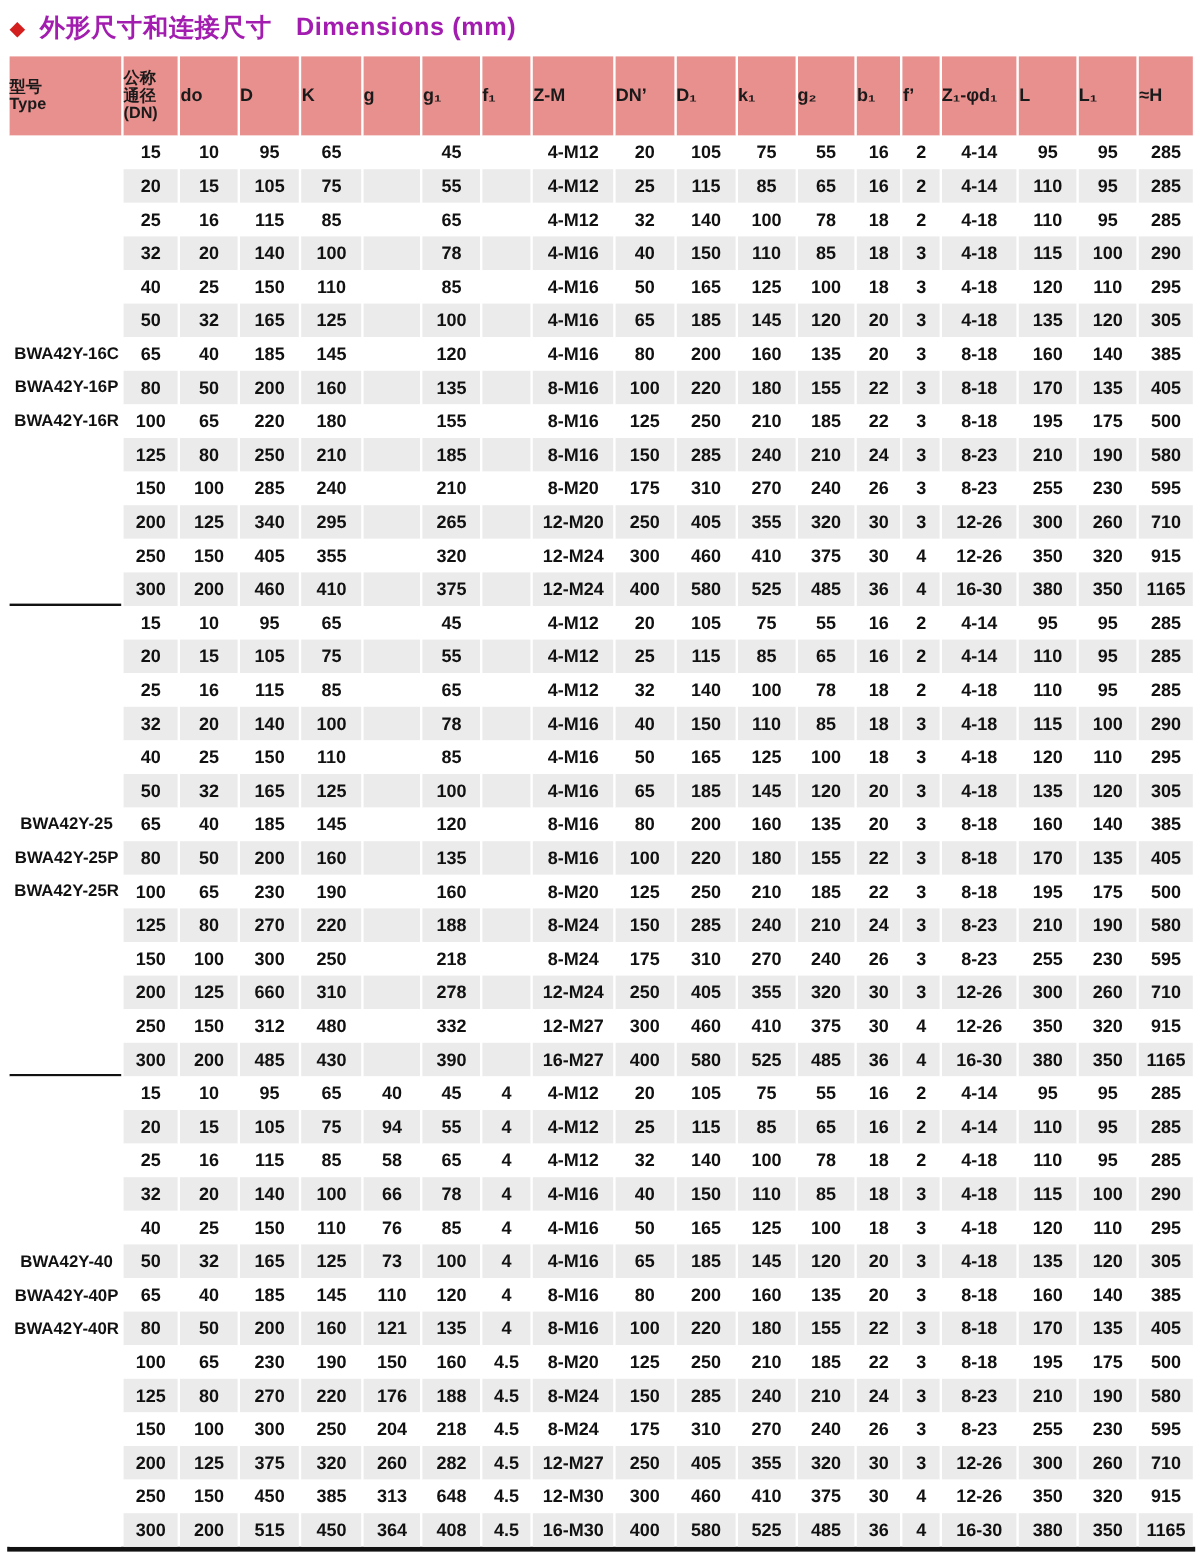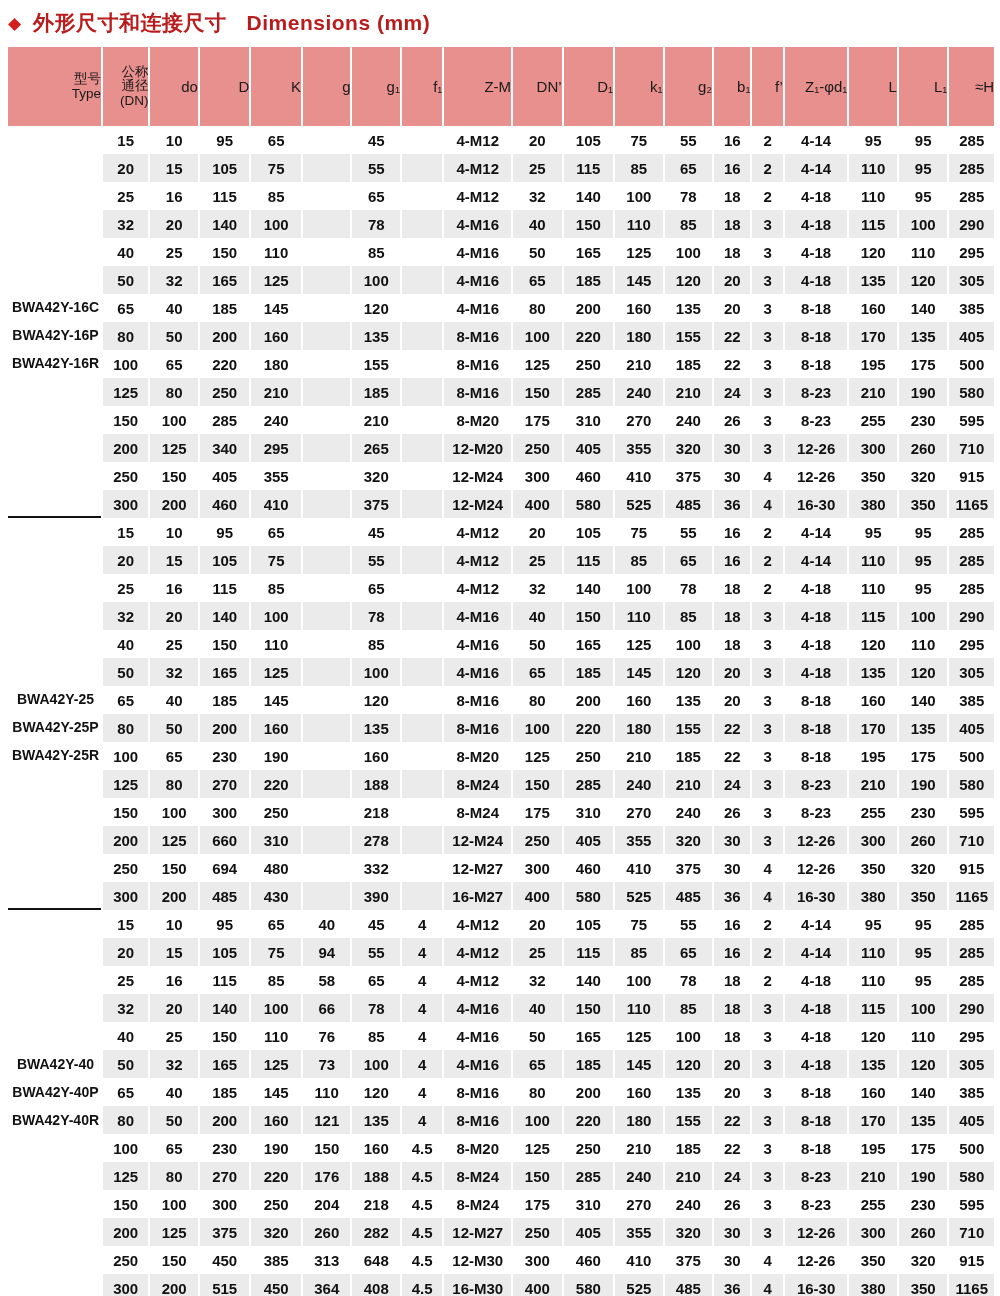--- a/index.html
+++ b/index.html
@@ -23,42 +23,42 @@
     height: 30px;
   }
   .diamond {
     color: #d3201f;
     font-size: 17px;
     line-height: 1;
   }
   .title-text {
     font-size: 21px;
     font-weight: bold;
-    color: #b91c1c;
+    color: #a21caf;
     letter-spacing: 0.5px;
     white-space: nowrap;
   }
   .title-en { margin-left: 8px; text-align: center; }
 
   table.dims {
     border-collapse: separate;
     border-spacing: 2px 0;
     table-layout: fixed;
     width: 990px;
     margin-left: 6px;
     border-bottom: 4px solid #111111;
   }
   table.dims th {
     background: #e8908e;
     color: #1a1a1a;
-    font-weight: normal;
+    font-weight: bold;
     font-size: 15px;
-    height: 79px;
+    height: 66px;
     vertical-align: middle;
-    text-align: right;
+    text-align: left;
     padding: 0;
     white-space: pre-line;
     line-height: 16px;
   }
   table.dims th:nth-child(1),
   table.dims th:nth-child(2) {
     font-size: 13.5px;
     line-height: 14.5px;
   }
   table.dims td {
@@ -685,21 +685,21 @@
           <td>30</td>
           <td>3</td>
           <td>12-26</td>
           <td>300</td>
           <td>260</td>
           <td>710</td>
         </tr>
         <tr>
           <td>250</td>
           <td>150</td>
-          <td>694</td>
+          <td>312</td>
           <td>480</td>
           <td></td>
           <td>332</td>
           <td></td>
           <td>12-M27</td>
           <td>300</td>
           <td>460</td>
           <td>410</td>
           <td>375</td>
           <td>30</td>

